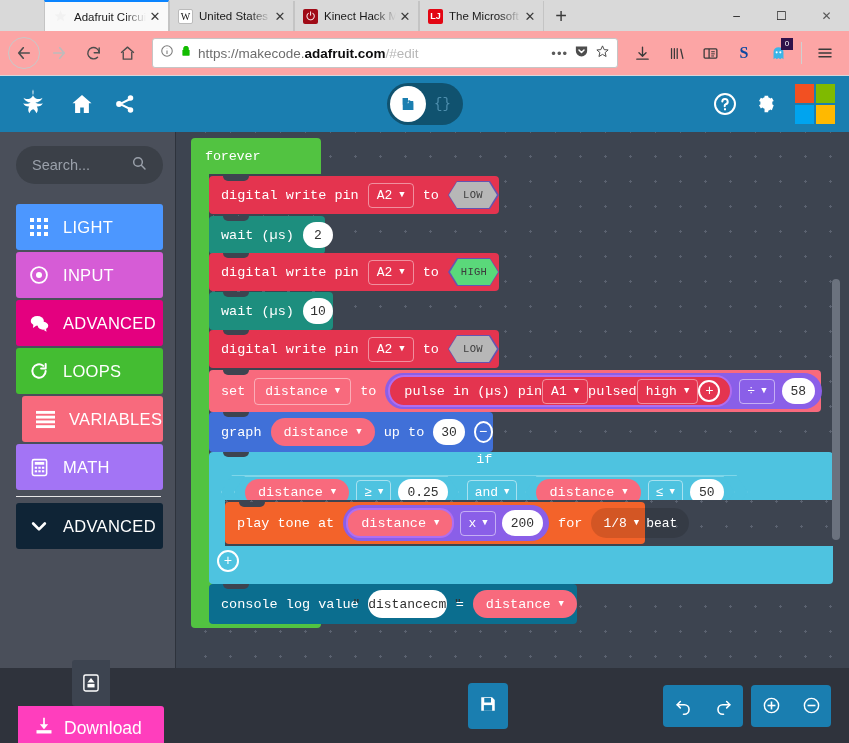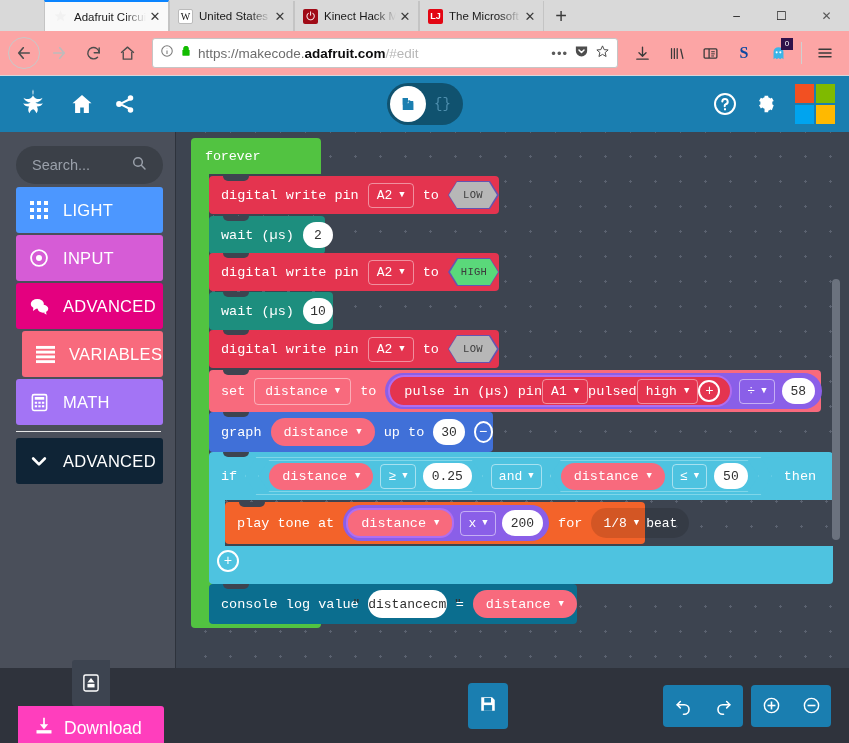--- a/index.html
+++ b/index.html
@@ -104,21 +104,21 @@
 
   .mc-body { position:absolute; top:56px; left:0; right:0; bottom:75px; background:#3d4450; }
 
   
   .toolbox {
     position:absolute; left:0; top:0; bottom:0; width:175px;
     background:#4a4f5a; padding:14px 12px 0 16px;
   }
   .searchbox {
     height:38px; background:#3b4048; border-radius:19px; display:flex;
-    align-items:center; padding:0 16px; margin-bottom:3px;
+    align-items:center; padding:0 16px; margin-bottom:20px;
   }
   .searchbox .sp { flex:1; color:#9aa0aa; font-size:14.5px; }
   .cat {
     height:46px; border-radius:3px; margin-bottom:2px; display:flex;
     align-items:center; padding-left:12px; gap:13px; color:#fff;
     font-size:16.5px; letter-spacing:0.3px;
   }
   .cat .ci { width:22px; display:flex; align-items:center; justify-content:center; }
   .catdiv { height:1px; background:#e6e6e6; margin:6px 2px 6px 0; }
 
@@ -500,20 +500,29 @@
                   <ellipse cx="9.5" cy="9" rx="7.5" ry="5.6"></ellipse>
                   <path d="M5 13l-.5 4 4.5-3z"></path>
                   <ellipse cx="16" cy="14.5" rx="6" ry="4.5"></ellipse>
                   <path d="M19.5 18l.5 3.5-3.5-2.3z"></path>
                 </g>
               </svg>
           </span>
           <span>ADVANCED</span>
         </div>
 
+        <div class="cat" style="background:#44bd32;">
+          <span class="ci">
+            <svg width="20" height="20" viewBox="0 0 24 24" fill="none" stroke="#fff" stroke-width="2.4" stroke-linecap="round">
+                <path d="M20 12a8 8 0 1 1-3-6.2"></path>
+                <path d="M20 3.5V9h-5.5" stroke-linejoin="round"></path>
+              </svg>
+          </span>
+          <span>LOOPS</span>
+        </div>
 
 
         <div class="cat" style="background:#f86a7d;margin-left:6px;">
           <span class="ci">
             <svg width="19" height="19" viewBox="0 0 20 20">
                 <g fill="#fff">
                   <rect x="0" y="1" width="20" height="3"></rect>
                   <rect x="0" y="6" width="20" height="3"></rect>
                   <rect x="0" y="11" width="20" height="3"></rect>
                   <rect x="0" y="16" width="20" height="3"></rect>
@@ -657,21 +666,21 @@
               <span class="arr" style="font-size:9px;">▼</span>
           </span>
           <span>up to</span>
           <span class="num">30</span>
           <span class="circbtn" style="border-width:2px;">−</span>
         </div>
 
         <div class="blk" style="top:320px; left:22px; width:624px; height:132px; background:#4ec3e0; border-radius:4px;">
           <div class="notch-top"></div>
 
-          <div style="position:absolute;left:0;top:0;height:48px;display:flex;align-items:center;padding-left:12px;gap:8px;font-size:13.5px;font-family:'Liberation Mono',monospace;">
+          <div style="position:absolute;left:0;top:0;height:48px;display:flex;align-items:center;padding-left:12px;gap:8px;font-size:13.5px;font-family:'Liberation Mono',monospace;flex-direction:column;">
             <span>if</span>
 
             <span class="boolhex" style="background:#4ec3e0; border:1px solid #7fd6e9; height:38px; gap:8px; padding:0 12px;">
 
               <span class="boolhex" style="background:#4ec3e0; border:1px solid #7fd6e9; height:32px; padding:0 10px; gap:7px;">
                 <span class="varfield" style="height:27px;">
                   <span>distance</span>
                     <span class="arr" style="font-size:9px;">▼</span>
                 </span>
                 <span class="grey-drop">

